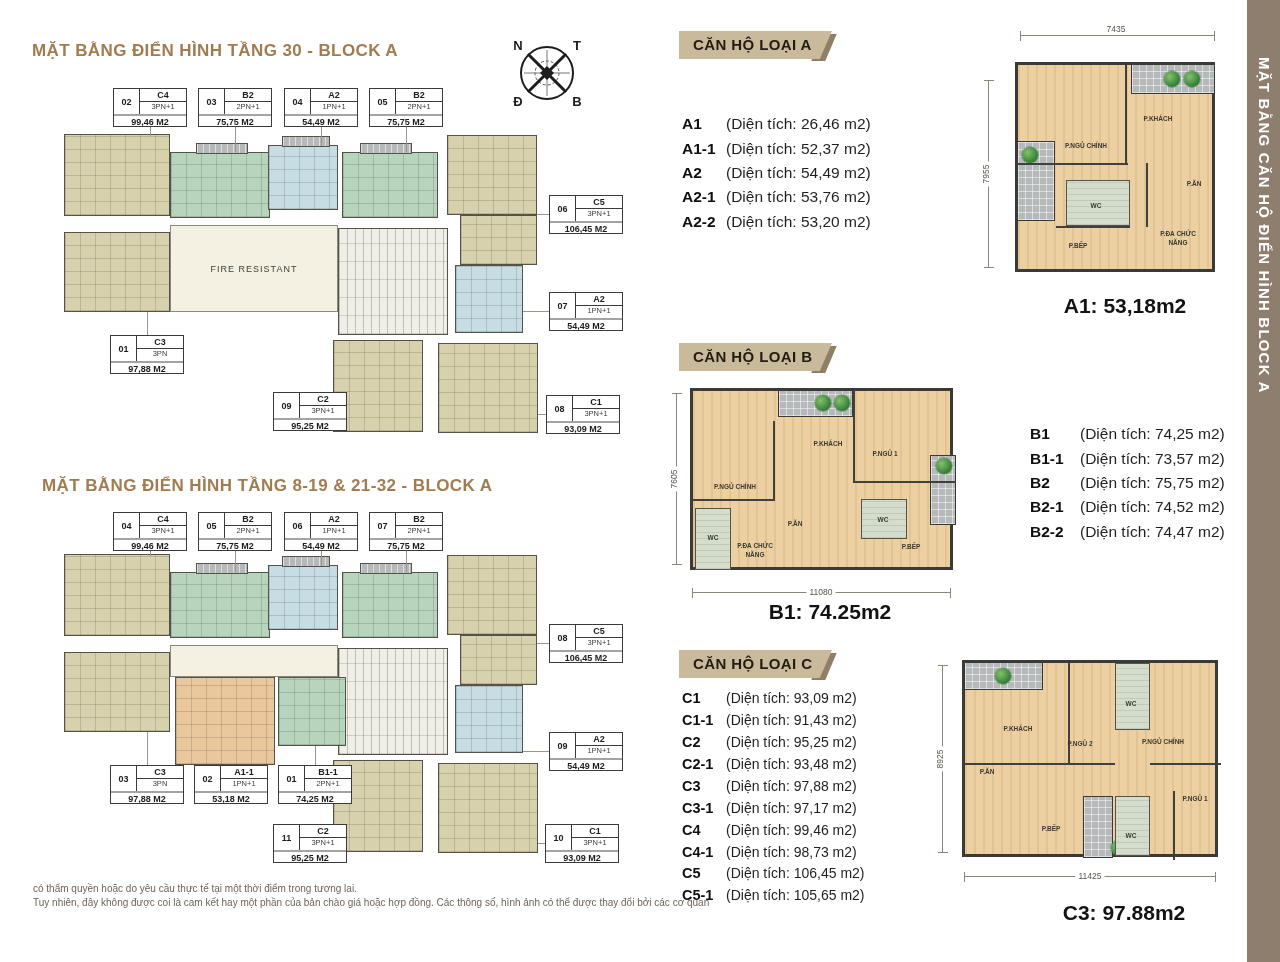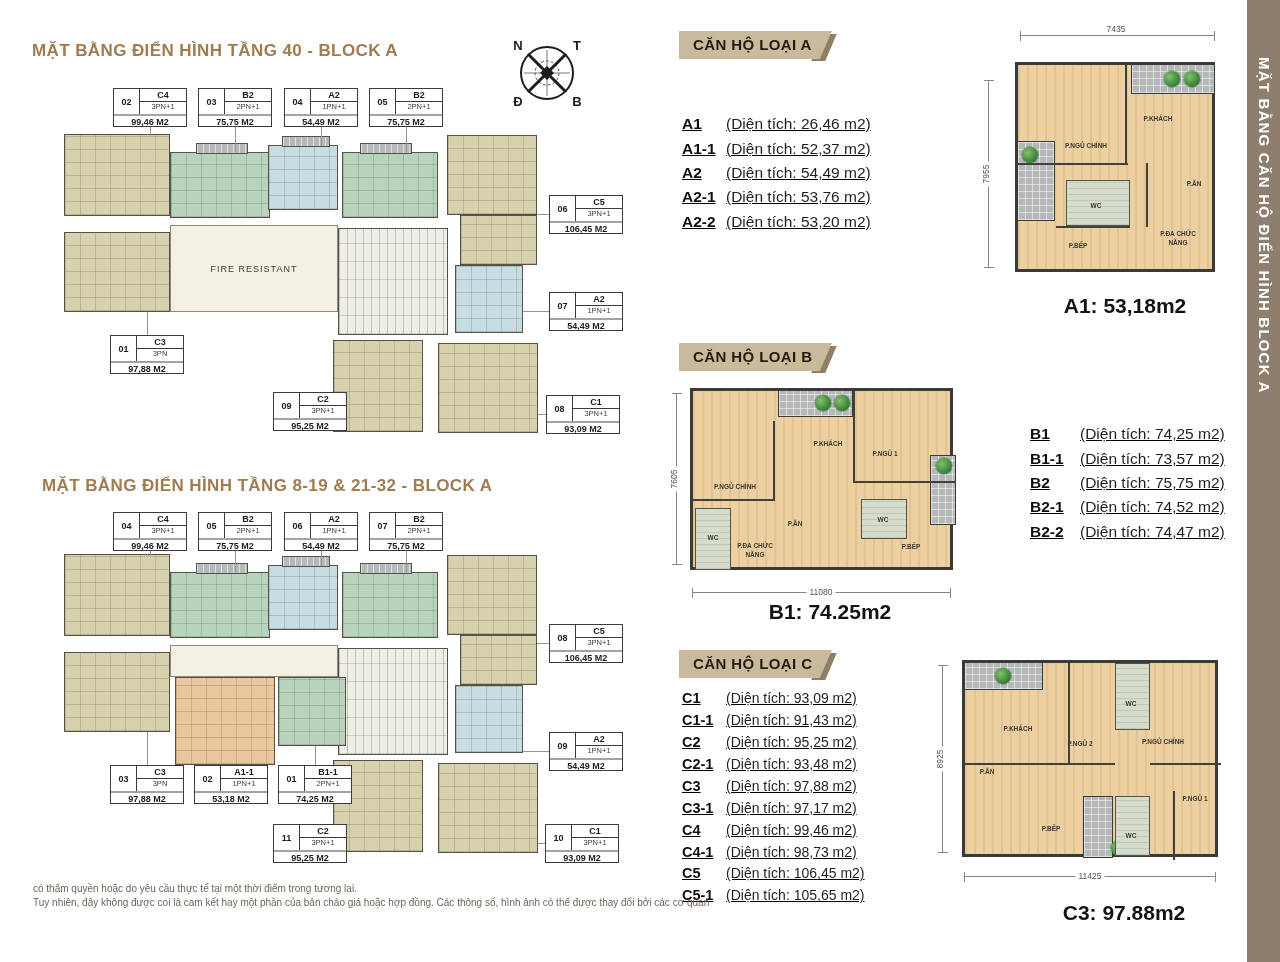--- a/index.html
+++ b/index.html
@@ -54,21 +54,21 @@
   
   .sec-banner { position:absolute; width:153px; height:28px; }
   .sec-banner .shadow { position:absolute; left:138px; top:3px; width:14px; height:27px;
     background:var(--banner_shadow); transform:skewX(-23deg); }
   .sec-banner .bg { position:absolute; left:0; top:0; width:100%; height:100%;
     background:var(--banner_tan); clip-path:polygon(0 0,100% 0,92% 100%,0 100%); }
   .sec-banner .lbl { position:absolute; left:14px; top:0; line-height:28px;
     font-weight:bold; font-size:15px; letter-spacing:.4px; color:#241b10; }
 
   
-  .alist { position:absolute;text-decoration:underline; }
+  .alist { position:absolute; }
   .alist .row { display:flex; align-items:center; }
   .alist .code { font-weight:bold; color:#0f0f0f; }
   .alist .detail { color:#1f1f1f; }
   .list-ab .row { height:24.4px; }
   .list-ab .code { width:44px; font-size:15.5px; }
   .list-ab .detail { font-size:15.5px; }
   .list-b .code { width:50px; }
   .list-c .row { height:21.95px; }
   .list-c .code { width:44px; font-size:14.5px; }
   .list-c .detail { font-size:14px; }
@@ -112,21 +112,21 @@
 
   
   #disclaimer { position:absolute; left:33px; top:882px; font-size:10px; line-height:14px;
     color:#6d6458; white-space:nowrap; }
 </style>
 </head>
 <body>
 
 <div id="page">
 
-  <div class="plan-title" style="left:32px;top:41px">MẶT BẰNG ĐIỂN HÌNH TẦNG 40 - BLOCK A</div>
+  <div class="plan-title" style="left:32px;top:41px">MẶT BẰNG ĐIỂN HÌNH TẦNG 30 - BLOCK A</div>
   <div class="plan-title" style="left:42px;top:476px">MẶT BẰNG ĐIỂN HÌNH TẦNG 8-19 &amp; 21-32 - BLOCK A</div>
 
   <svg class="abs" style="left:514px;top:40px" width="66" height="66" viewBox="0 0 66 66">
     <circle cx="33" cy="33" r="26" fill="none" stroke="#1d1d1d" stroke-width="2"></circle>
     <circle cx="33" cy="33" r="12" fill="none" stroke="#555" stroke-width="1" stroke-dasharray="3 2"></circle>
     <line x1="14" y1="14" x2="52" y2="52" stroke="#1d1d1d" stroke-width="3"></line>
     <line x1="52" y1="14" x2="14" y2="52" stroke="#1d1d1d" stroke-width="3"></line>
     <line x1="33" y1="10" x2="33" y2="56" stroke="#777" stroke-width="1"></line>
     <line x1="10" y1="33" x2="56" y2="33" stroke="#777" stroke-width="1"></line>
     <polygon points="33,26 40,33 33,40 26,33" fill="#1d1d1d"></polygon>

